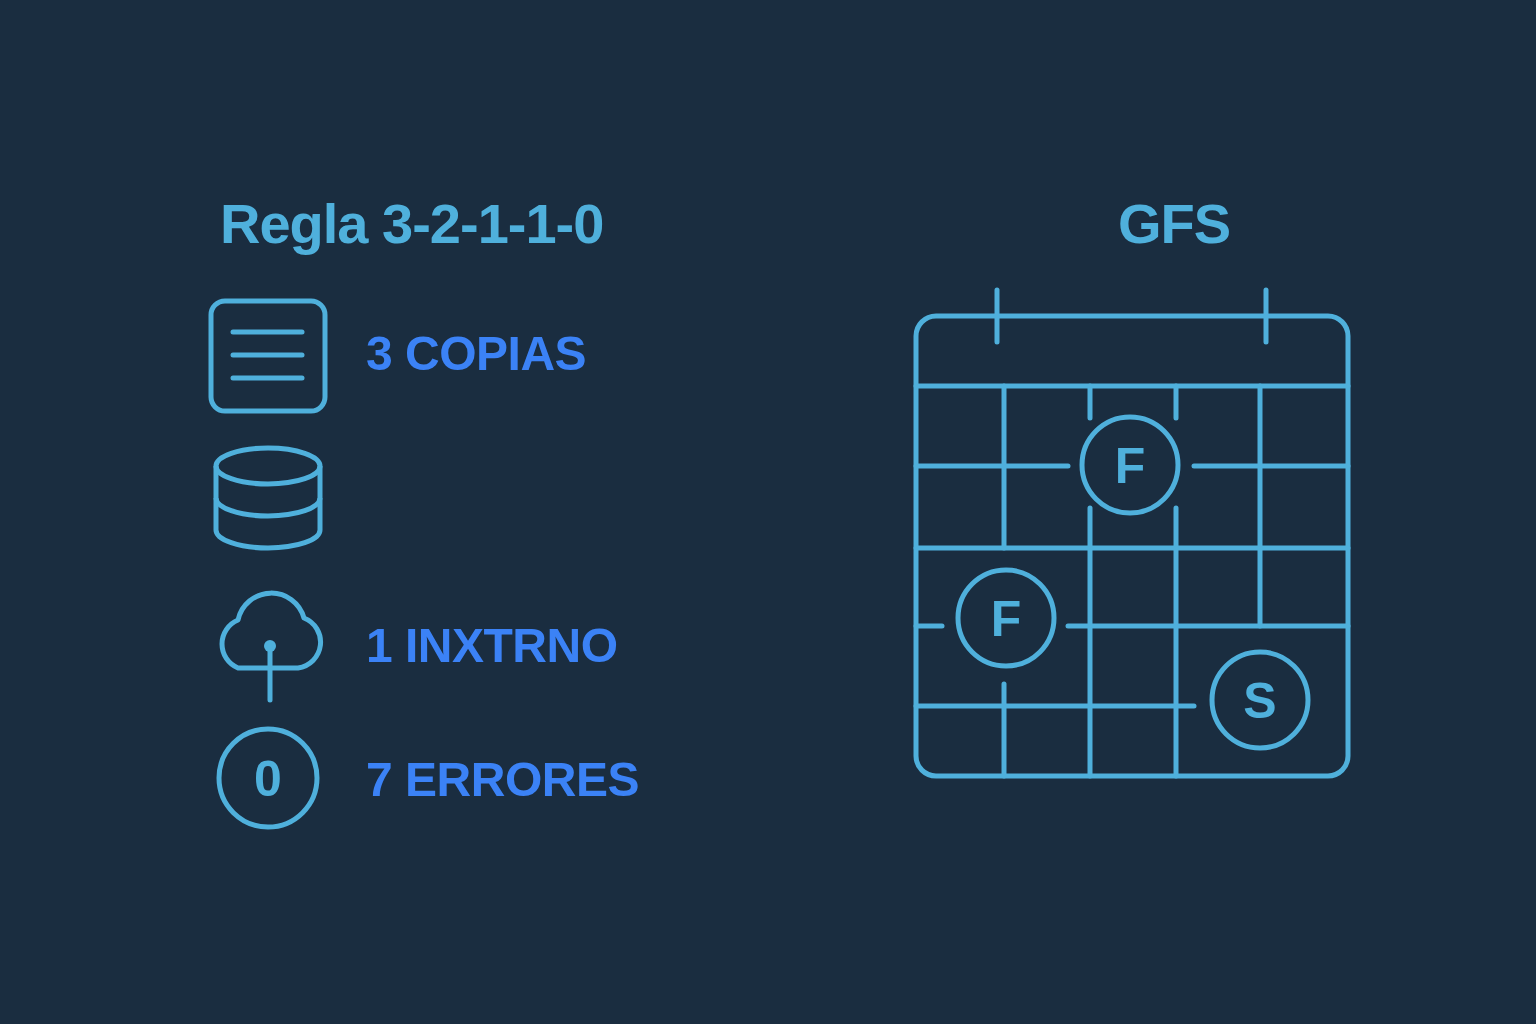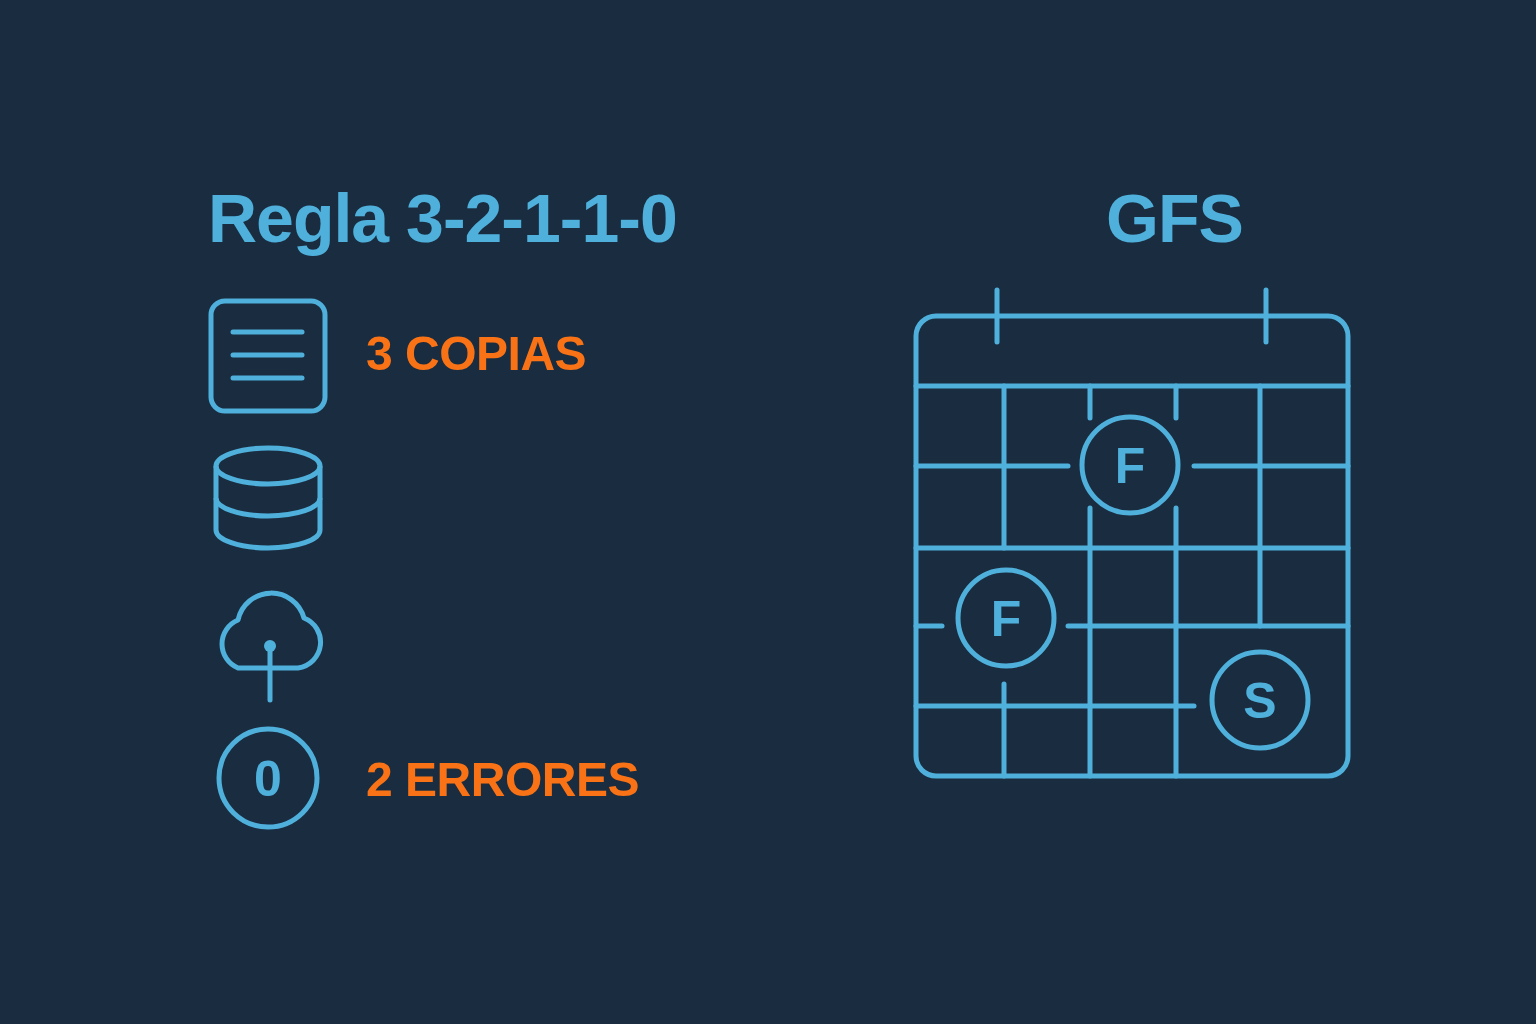--- a/index.html
+++ b/index.html
@@ -11,25 +11,25 @@
       background: #1a2d40;
     }
     body {
       position: relative;
       font-family: "Liberation Sans", "DejaVu Sans", sans-serif;
       color: #4fb0dc;
     }
     .title {
       position: absolute;
       font-weight: 700;
-      font-size: 68px;
+      font-size: 56px;
       line-height: 1;
       color: #4fb0dc;
       letter-spacing: -1px;
-      margin: 0;
+      margin: 12px;
     }
     #rule-title { left: 208px; top: 184px; }
     #gfs-title { left: 1106px; top: 184px; }
 
     .rule-item {
       position: absolute;
       left: 208px;
       height: 120px;
       width: 480px;
     }
@@ -39,21 +39,21 @@
       top: 0;
       width: 124px;
       height: 120px;
     }
     .rule-item .label {
       position: absolute;
       left: 158px;
       font-weight: 700;
       font-size: 48px;
       line-height: 1;
-      color: #f97316;
+      color: #3b82f6;
       letter-spacing: -0.5px;
       white-space: nowrap;
     }
     #item-copies { top: 296px; }
     #item-copies .label { top: 332px; top: 34px; }
     #item-media { top: 440px; }
     #item-media .label { top: 36px; }
     #item-external { top: 582px; }
     #item-external .label { top: 40px; }
     #item-errors { top: 722px; }
@@ -93,28 +93,29 @@
     <path d="M8 58 A52 18 0 0 0 112 58" fill="none" stroke="#4fb0dc" stroke-width="5"></path>
   </svg>
 </div>
 
 <div id="item-external" class="rule-item">
   <svg class="icon" viewBox="0 0 124 124" style="height:124px">
     <path d="M30 86 H90 A26 26 0 0 0 96 36 A34 34 0 0 0 30 38 A26 26 0 0 0 30 86 Z" fill="none" stroke="#4fb0dc" stroke-width="5" stroke-linejoin="round"></path>
     <circle cx="62" cy="64" r="6" fill="#4fb0dc"></circle>
     <line x1="62" y1="64" x2="62" y2="118" stroke="#4fb0dc" stroke-width="5" stroke-linecap="round"></line>
   </svg>
+  <div class="label">1 INXTRNO</div>
 </div>
 
 <div id="item-errors" class="rule-item">
   <svg class="icon" viewBox="0 0 124 120">
     <circle cx="60" cy="56" r="49" fill="none" stroke="#4fb0dc" stroke-width="5"></circle>
     <text x="60" y="74" text-anchor="middle" font-size="50" fill="#4fb0dc">0</text>
   </svg>
-  <div class="label">2 ERRORES</div>
+  <div class="label">7 ERRORES</div>
 </div>
 
 <h1 id="gfs-title" class="title">GFS</h1>
 
 <svg id="calendar" viewBox="0 0 470 530">
   <g fill="none" stroke="#4fb0dc" stroke-width="5" stroke-linecap="round">
 
     <rect x="16" y="46" width="432" height="460" rx="20" ry="20"></rect>
 
     <line x1="97" y1="20" x2="97" y2="72"></line>

